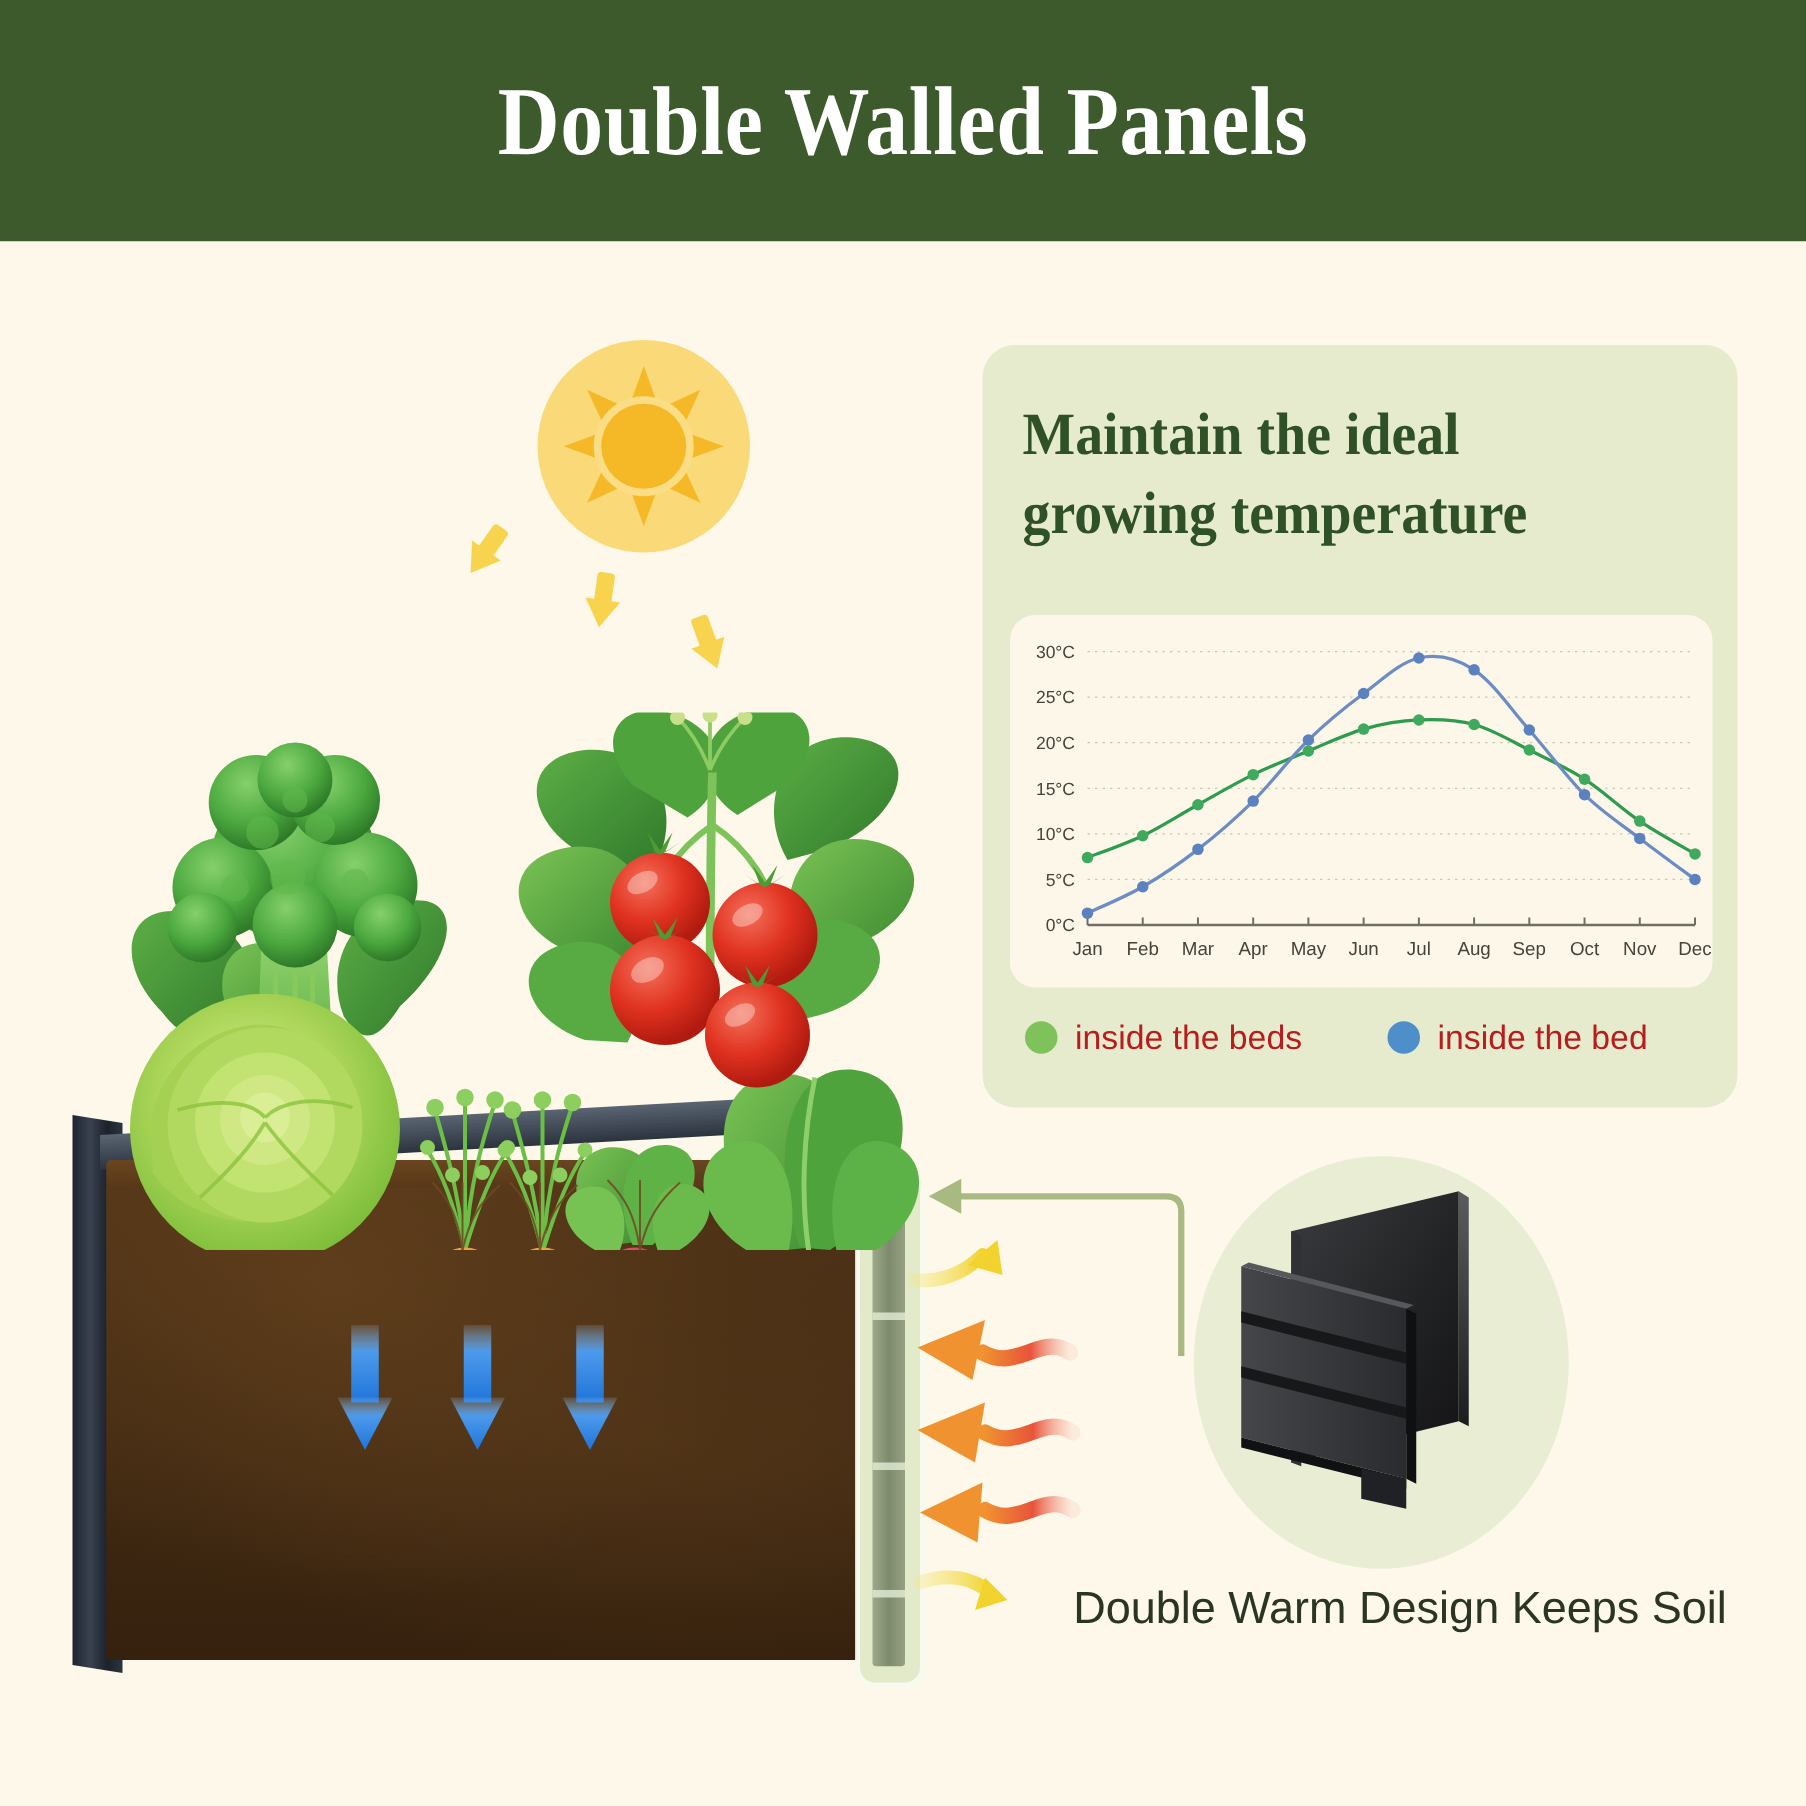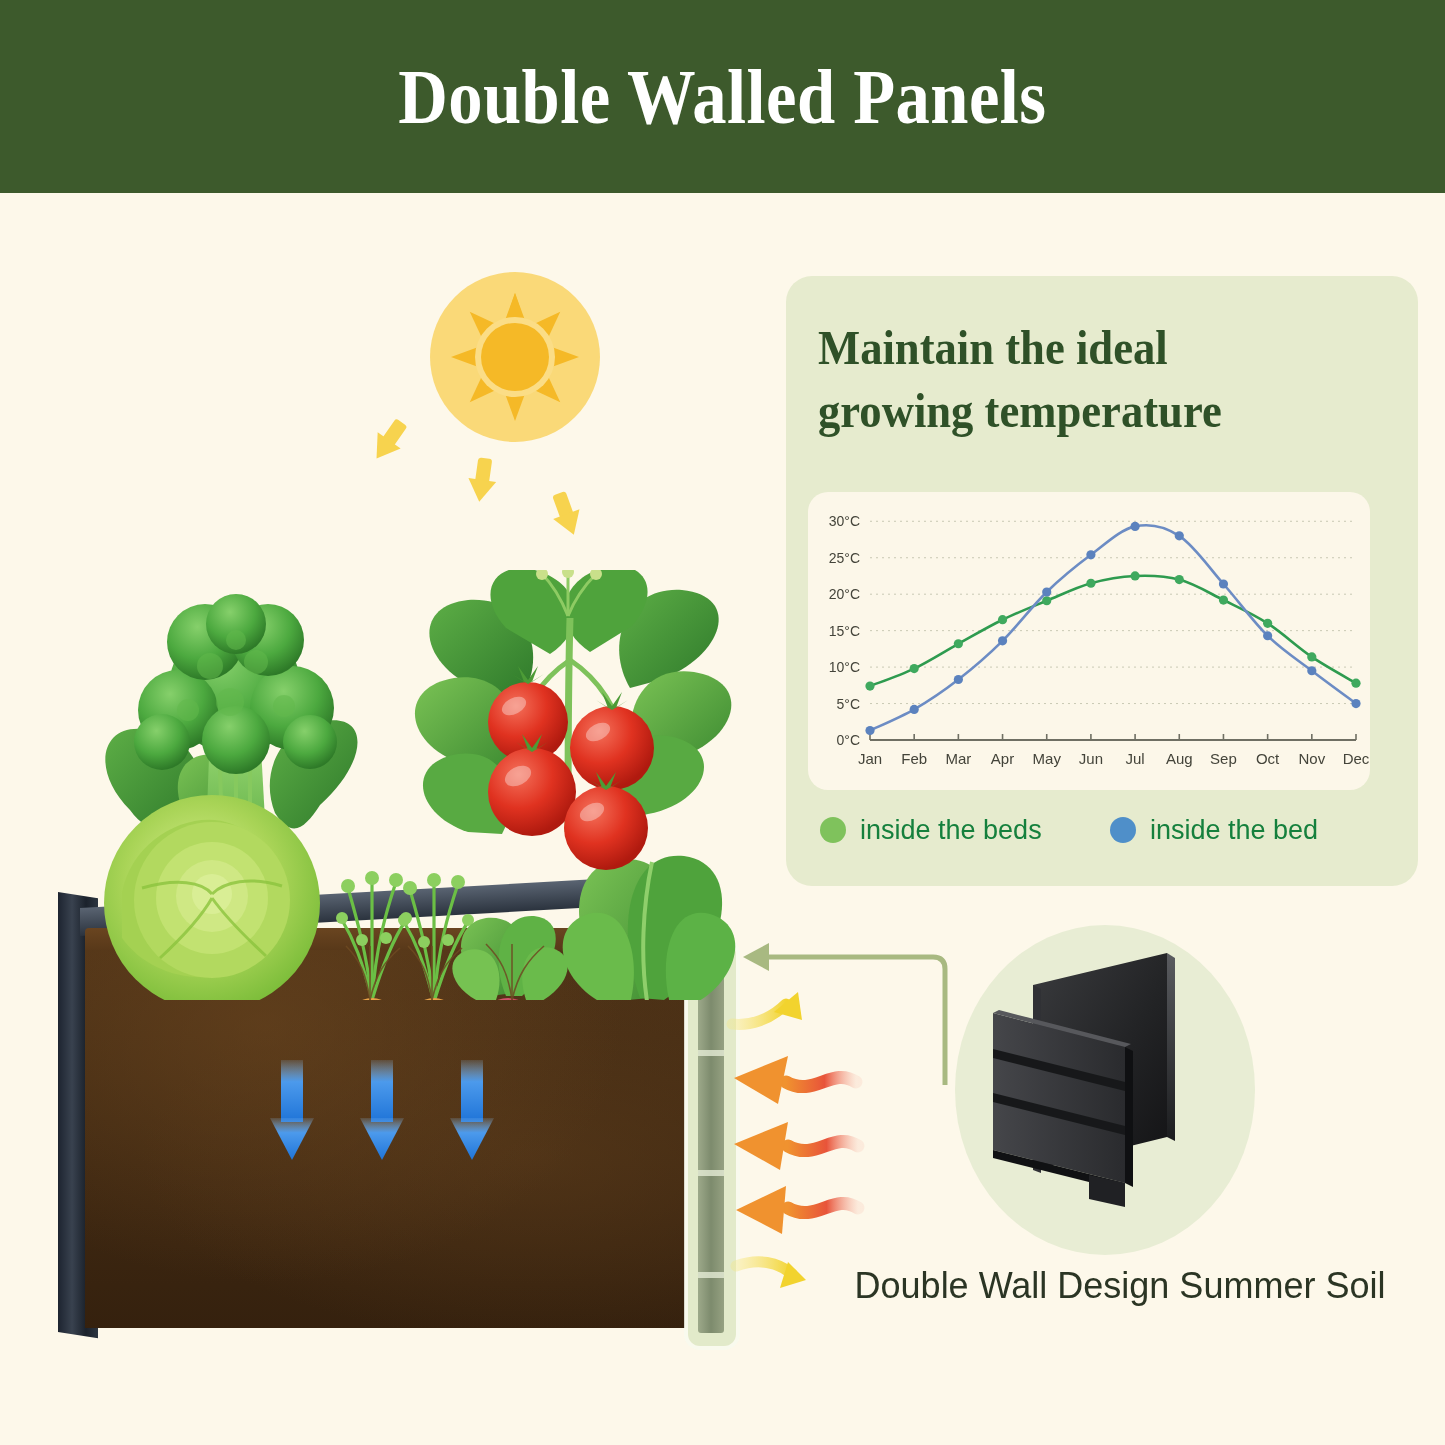--- a/index.html
+++ b/index.html
@@ -25,41 +25,41 @@
     font-weight:700;
     letter-spacing:0.5px;
     transform:scaleX(0.88);
     white-space:nowrap;
     line-height:1;
   }
 
   
   .chart-card{
     position:absolute;left:786px;top:276px;width:604px;height:610px;
-    background:#E6EBCE;border-radius:26px;padding-left:28px;
+    background:#E6EBCE;border-radius:26px;
   }
   .chart-heading{
     position:absolute;left:32px;top:40px;width:540px;
     font-family:"Liberation Serif", serif;
     color:#2F5128;font-size:48px;font-weight:700;line-height:1.32;
     transform:scaleX(0.93);transform-origin:left top;
   }
   .chart-panel{
     position:absolute;left:22px;top:216px;width:562px;height:298px;
     background:#FCF7E9;border-radius:20px;
   }
   .legend-row{
     position:absolute;left:24px;top:528px;width:560px;height:52px;
     display:flex;align-items:center;
   }
   .legend-item{display:flex;align-items:center;}
   .legend-item.first{margin-left:10px;width:290px;}
   .legend-dot{width:26px;height:26px;border-radius:50%;flex:0 0 auto;}
   .legend-label{
-    margin-left:14px;font-size:27px;color:#15803d;
+    margin-left:14px;font-size:27px;color:#b91c1c;
     font-family:"Liberation Sans", sans-serif;white-space:nowrap;
   }
 
   
   .chart-svg{position:absolute;left:0;top:0;width:562px;height:298px;}
   .ytick{font-size:14px;fill:#44443A;font-family:"Liberation Sans",sans-serif;}
   .xtick{font-size:15px;fill:#44443A;font-family:"Liberation Sans",sans-serif;text-anchor:middle;}
 
   
   .sun-wrap{position:absolute;left:430px;top:272px;width:170px;height:170px;}
@@ -605,16 +605,16 @@
         <span class="legend-label">inside the beds</span>
       </div>
       <div class="legend-item">
         <span class="legend-dot" id="legend-dot-outside" style="background: rgb(79, 143, 201);"></span>
         <span class="legend-label">inside the bed</span>
       </div>
     </div>
   </div>
 
   <div class="caption" style="color: rgb(43, 53, 36);">
-    <div>Double Wall Design Summer Soil</div>
+    <div>Double Warm Design Keeps Soil</div>
   </div>
 
 </div>
 
 </body></html>

